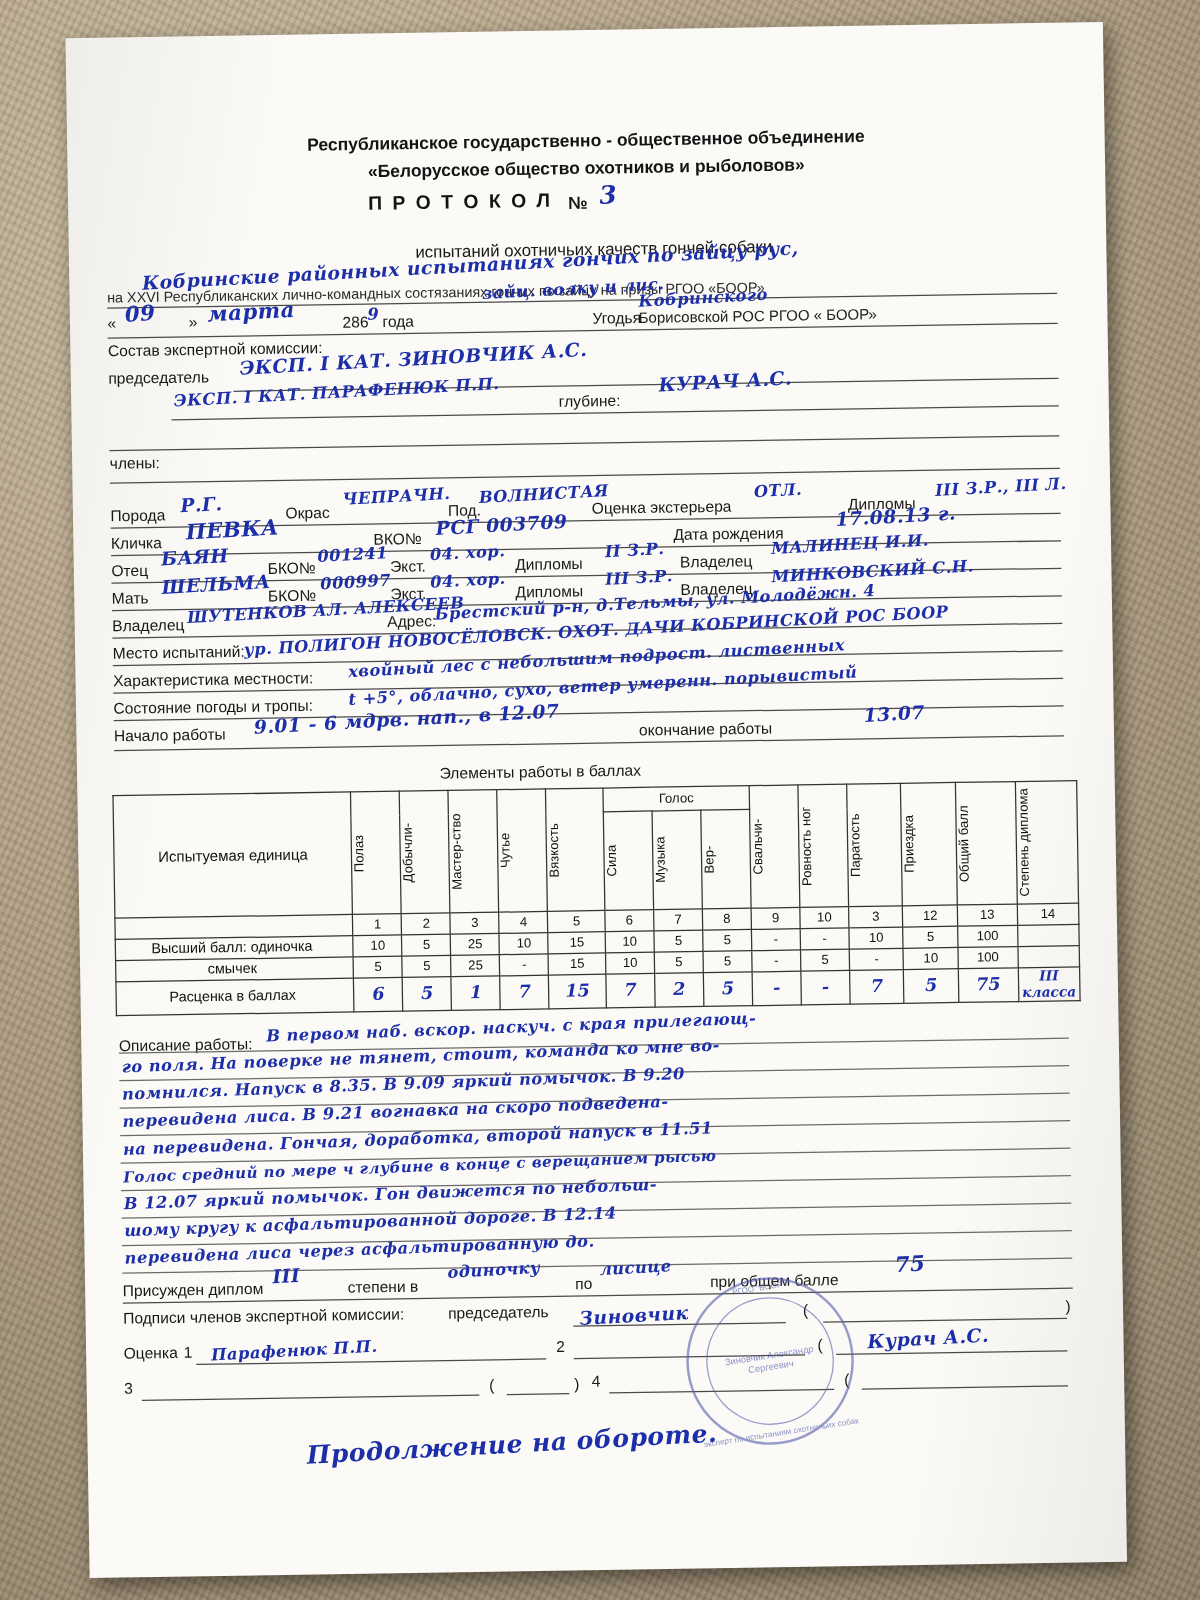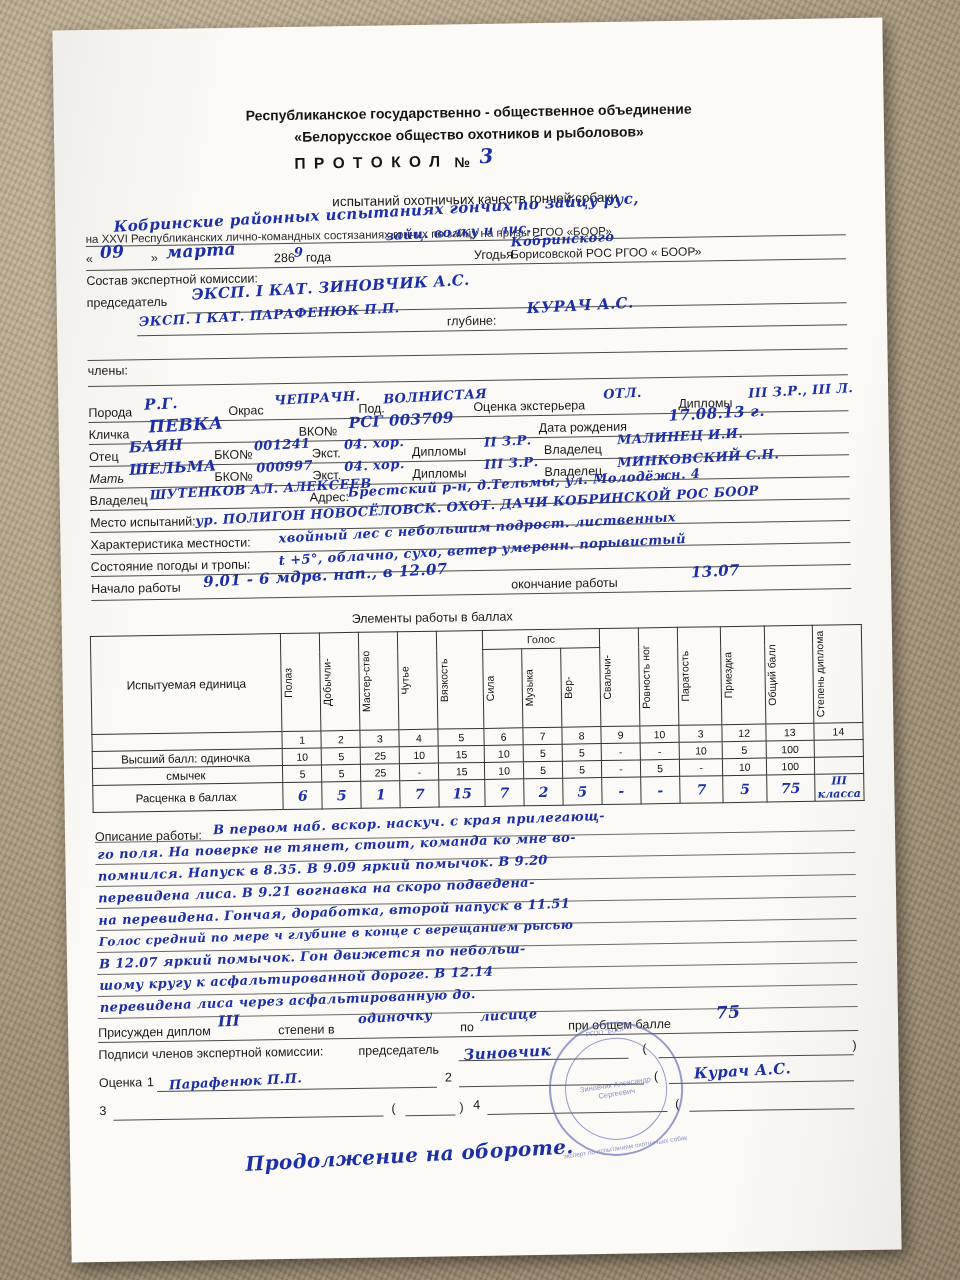--- a/index.html
+++ b/index.html
@@ -172,21 +172,21 @@
     <div class="rowlab" style="left:155px;top:420px;">БКО№</div>
     <div class="hw sm slant" style="left:195px;top:410px;">001241</div>
     <div class="rowlab" style="left:253px;top:420px;">Экст.</div>
     <div class="hw sm slant" style="left:285px;top:410px;">04. хор.</div>
     <div class="rowlab" style="left:353px;top:420px;">Дипломы</div>
     <div class="hw sm slant" style="left:425px;top:410px;">II З.Р.</div>
     <div class="rowlab" style="left:485px;top:420px;">Владелец</div>
     <div class="hw sm slant" style="left:558px;top:408px;">МАЛИНЕЦ И.И.</div>
     <div class="rule" style="left:30px;top:436px;width:760px;"></div>
 
-    <div class="rowlab" style="left:30px;top:442px;font-style:italic;">Мать</div>
+    <div class="rowlab" style="left:30px;top:442px;">Мать</div>
     <div class="hw md slant" style="left:70px;top:430px;">ШЕЛЬМА</div>
     <div class="rowlab" style="left:155px;top:442px;">БКО№</div>
     <div class="hw sm slant" style="left:197px;top:432px;">000997</div>
     <div class="rowlab" style="left:253px;top:442px;">Экст.</div>
     <div class="hw sm slant" style="left:285px;top:432px;">04. хор.</div>
     <div class="rowlab" style="left:353px;top:442px;">Дипломы</div>
     <div class="hw sm slant" style="left:425px;top:432px;">III З.Р.</div>
     <div class="rowlab" style="left:485px;top:442px;">Владелец</div>
     <div class="hw sm slant" style="left:558px;top:430px;">МИНКОВСКИЙ С.Н.</div>
     <div class="rule" style="left:30px;top:458px;width:760px;"></div>

